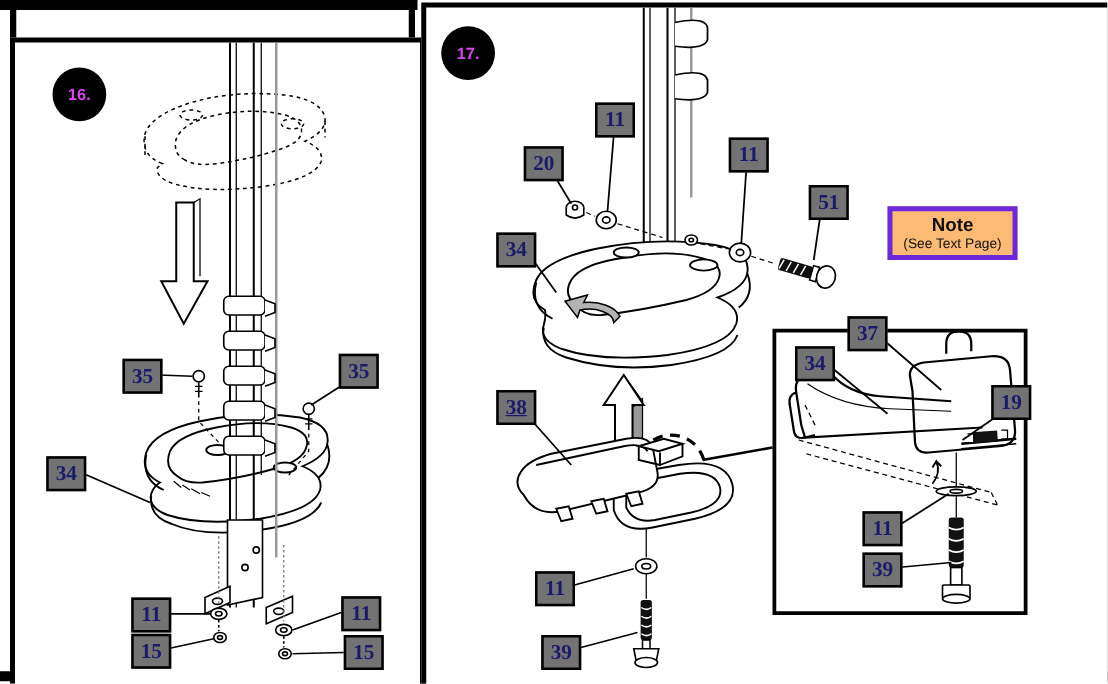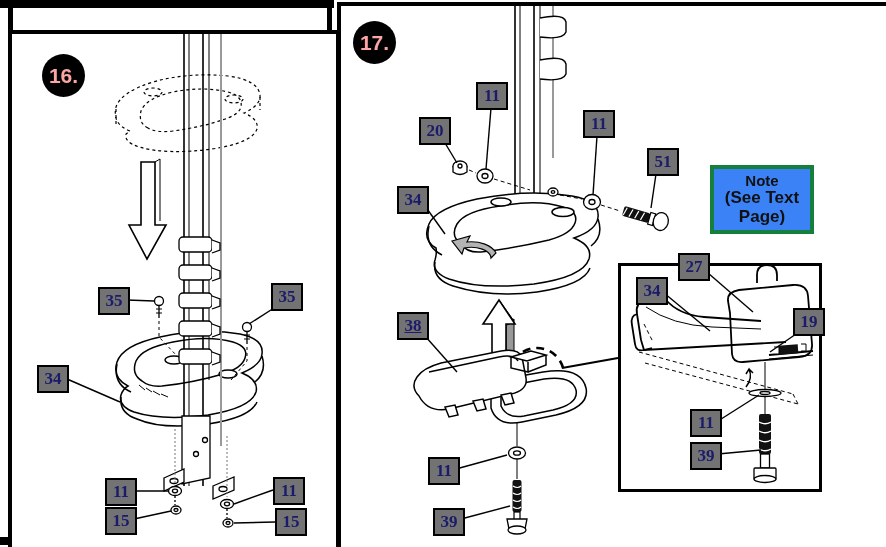--- a/index.html
+++ b/index.html
@@ -2,30 +2,30 @@
 <html><head>
 <meta charset="utf-8">
 <style>
   html,body{margin:0;padding:0;background:#fff;}
   #page{position:relative;width:886px;height:547px;background:#ffffff;overflow:hidden;
         font-family:"Liberation Sans",sans-serif;}
   .bar{position:absolute;background:#000;}
   .panel{position:absolute;background:#fff;border:4px solid #000;}
   .figsvg{position:absolute;left:0;top:0;}
   .badge{position:absolute;width:43px;height:43px;border-radius:50%;background:#000;
-         color:#fca5a5;display:flex;align-items:center;justify-content:center;
-         font-weight:bold;font-size:21px;letter-spacing:0;}
+         color:#d946ef;display:flex;align-items:center;justify-content:center;
+         font-weight:bold;font-size:13px;letter-spacing:0;}
   .callout{position:absolute;min-width:20px;height:21px;padding:1px 4px 2px 4px;
            border:2px solid #000;background:#737373;color:#1b1b6b;
            font-family:"Liberation Serif",serif;font-weight:bold;font-size:17px;
            display:flex;align-items:center;justify-content:center;line-height:1;z-index:5;}
-  .notebox{position:absolute;border:4px solid #15803d;background:#3b82f6;text-align:center;
+  .notebox{position:absolute;border:4px solid #6d28d9;background:#fdba74;text-align:center;
            padding:3px 4px;z-index:5;}
   .notebox .t1{font-weight:bold;font-size:15px;line-height:1.15;color:#111;}
-  .notebox .t2{font-size:17px;line-height:1.1;color:#111;font-weight:bold;}
+  .notebox .t2{font-size:11px;line-height:1.1;color:#111;}
   .insetbox{position:absolute;border:3px solid #000;background:transparent;z-index:2;}
 </style>
 </head>
 <body>
 
 <div id="page">
 
   <div class="bar" style="left:0;top:0;width:334px;height:8px;"></div>
   <div class="bar" style="left:8px;top:8px;width:5px;height:23px;"></div>
   <div class="bar" style="left:327px;top:8px;width:5px;height:23px;"></div>
@@ -296,20 +296,20 @@
     <div class="callout" style="left:306px;top:142px;">51</div>
     <div class="callout" style="left:56px;top:306px;text-decoration:underline;">38</div>
     <div class="callout" style="left:87px;top:451px;">11</div>
     <div class="callout" style="left:92px;top:502px;">39</div>
 
     <div class="notebox" style="left:369px;top:159px;width:88px;">
       <div class="t1">Note</div>
       <div class="t2">(See Text Page)</div>
     </div>
 
-    <div class="callout" style="left:337px;top:247px;">27</div>
+    <div class="callout" style="left:337px;top:247px;">37</div>
     <div class="callout" style="left:295px;top:271px;">34</div>
     <div class="callout" style="left:452px;top:302px;">19</div>
     <div class="callout" style="left:349px;top:403px;">11</div>
     <div class="callout" style="left:349px;top:436px;">39</div>
   </section>
 
 </div>
 
 </body></html>

